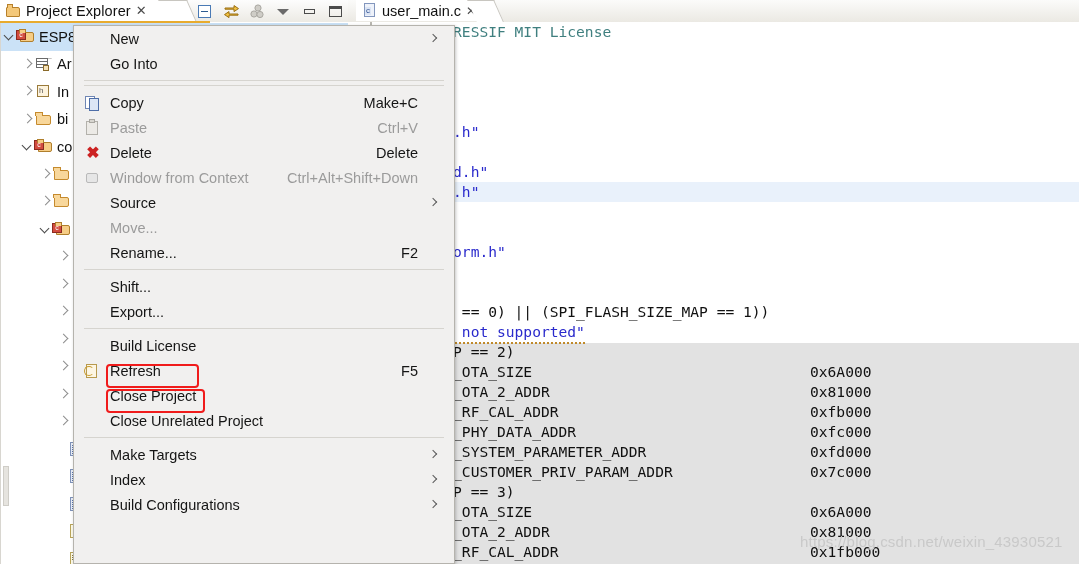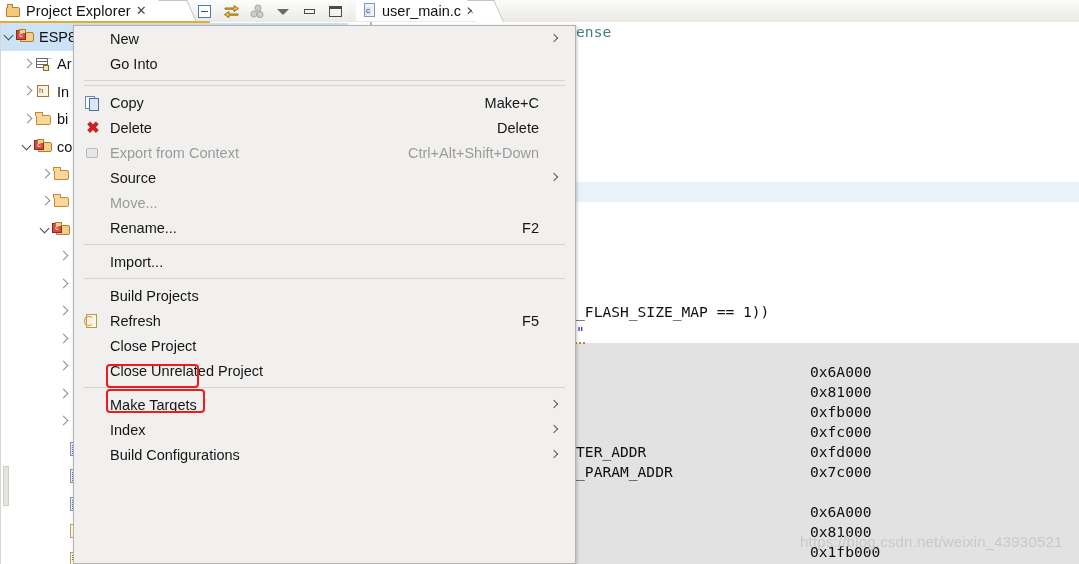--- a/index.html
+++ b/index.html
@@ -137,21 +137,21 @@
   .cl{height:20px;position:relative;}
   .cl .txt{position:absolute;left:0;top:0;}
   .hl-sel{background:#e9f1fb;}
   .band{position:absolute;left:22px;width:709px;background:#e2e2e2;}
   .c-com{color:#3f7f7f;}
   .c-str{color:#2a2acc;}
   .c-plain{color:#101010;}
   .c-err-underline{border-bottom:2px dotted #c08a2a;}
 
   
-  .ctx{position:absolute;left:73px;top:25px;width:503px;height:539px;
+  .ctx{position:absolute;left:73px;top:25px;width:382px;height:539px;
      background:#f1f0ef;border:1px solid #b5b3ad;box-sizing:border-box;
      box-shadow:1px 1px 3px rgba(0,0,0,.22);overflow:hidden;}
   .mi{position:relative;height:25px;display:flex;align-items:center;padding:0 0 0 7px;
       box-sizing:border-box;}
   .mi .mi-ico{width:24px;height:18px;position:relative;flex:0 0 auto;}
   .mi .mi-label{font-size:14.5px;color:#151515;margin-left:5px;white-space:nowrap;
      font-family:"Liberation Sans", sans-serif;}
   .mi.dim .mi-label{color:#9b9b9b;}
   .mi .mi-accel{position:absolute;right:36px;font-size:14.5px;color:#151515;}
   .mi.dim .mi-accel{color:#9b9b9b;}
@@ -354,53 +354,62 @@
         <span class="mi-ico"></span>
         <span class="mi-label">Go Into</span>
       </div>
       <div class="msep"></div>
       <div class="msep"></div>
       <div class="mi">
         <span class="mi-ico mico-copy"></span>
         <span class="mi-label">Copy</span>
         <span class="mi-accel">Make+C</span>
       </div>
+      <div class="mi dim">
+        <span class="mi-ico mico-paste"></span>
+        <span class="mi-label">Paste</span>
+        <span class="mi-accel">Ctrl+V</span>
+      </div>
       <div class="mi">
         <span class="mi-ico mico-delete">✖</span>
         <span class="mi-label">Delete</span>
         <span class="mi-accel">Delete</span>
       </div>
       <div class="mi dim">
         <span class="mi-ico mico-remove"></span>
-        <span class="mi-label">Export from Context</span>
+        <span class="mi-label">Window from Context</span>
         <span class="mi-accel">Ctrl+Alt+Shift+Down</span>
       </div>
       <div class="mi">
         <span class="mi-ico"></span>
         <span class="mi-label">Source</span>
         <span class="mi-arrow"></span>
       </div>
       <div class="mi dim">
         <span class="mi-ico"></span>
         <span class="mi-label">Move...</span>
       </div>
       <div class="mi">
         <span class="mi-ico"></span>
         <span class="mi-label">Rename...</span>
         <span class="mi-accel">F2</span>
       </div>
       <div class="msep"></div>
       <div class="mi">
         <span class="mi-ico mico-import"></span>
-        <span class="mi-label">Import...</span>
+        <span class="mi-label">Shift...</span>
+      </div>
+      <div class="mi">
+        <span class="mi-ico mico-export"></span>
+        <span class="mi-label">Export...</span>
       </div>
       <div class="msep"></div>
       <div class="mi">
         <span class="mi-ico"></span>
-        <span class="mi-label">Build Projects</span>
+        <span class="mi-label">Build License</span>
       </div>
       <div class="mi">
         <span class="mi-ico mico-refresh"></span>
         <span class="mi-label">Refresh</span>
         <span class="mi-accel">F5</span>
       </div>
       <div class="mi">
         <span class="mi-ico"></span>
         <span class="mi-label">Close Project</span>
       </div>

